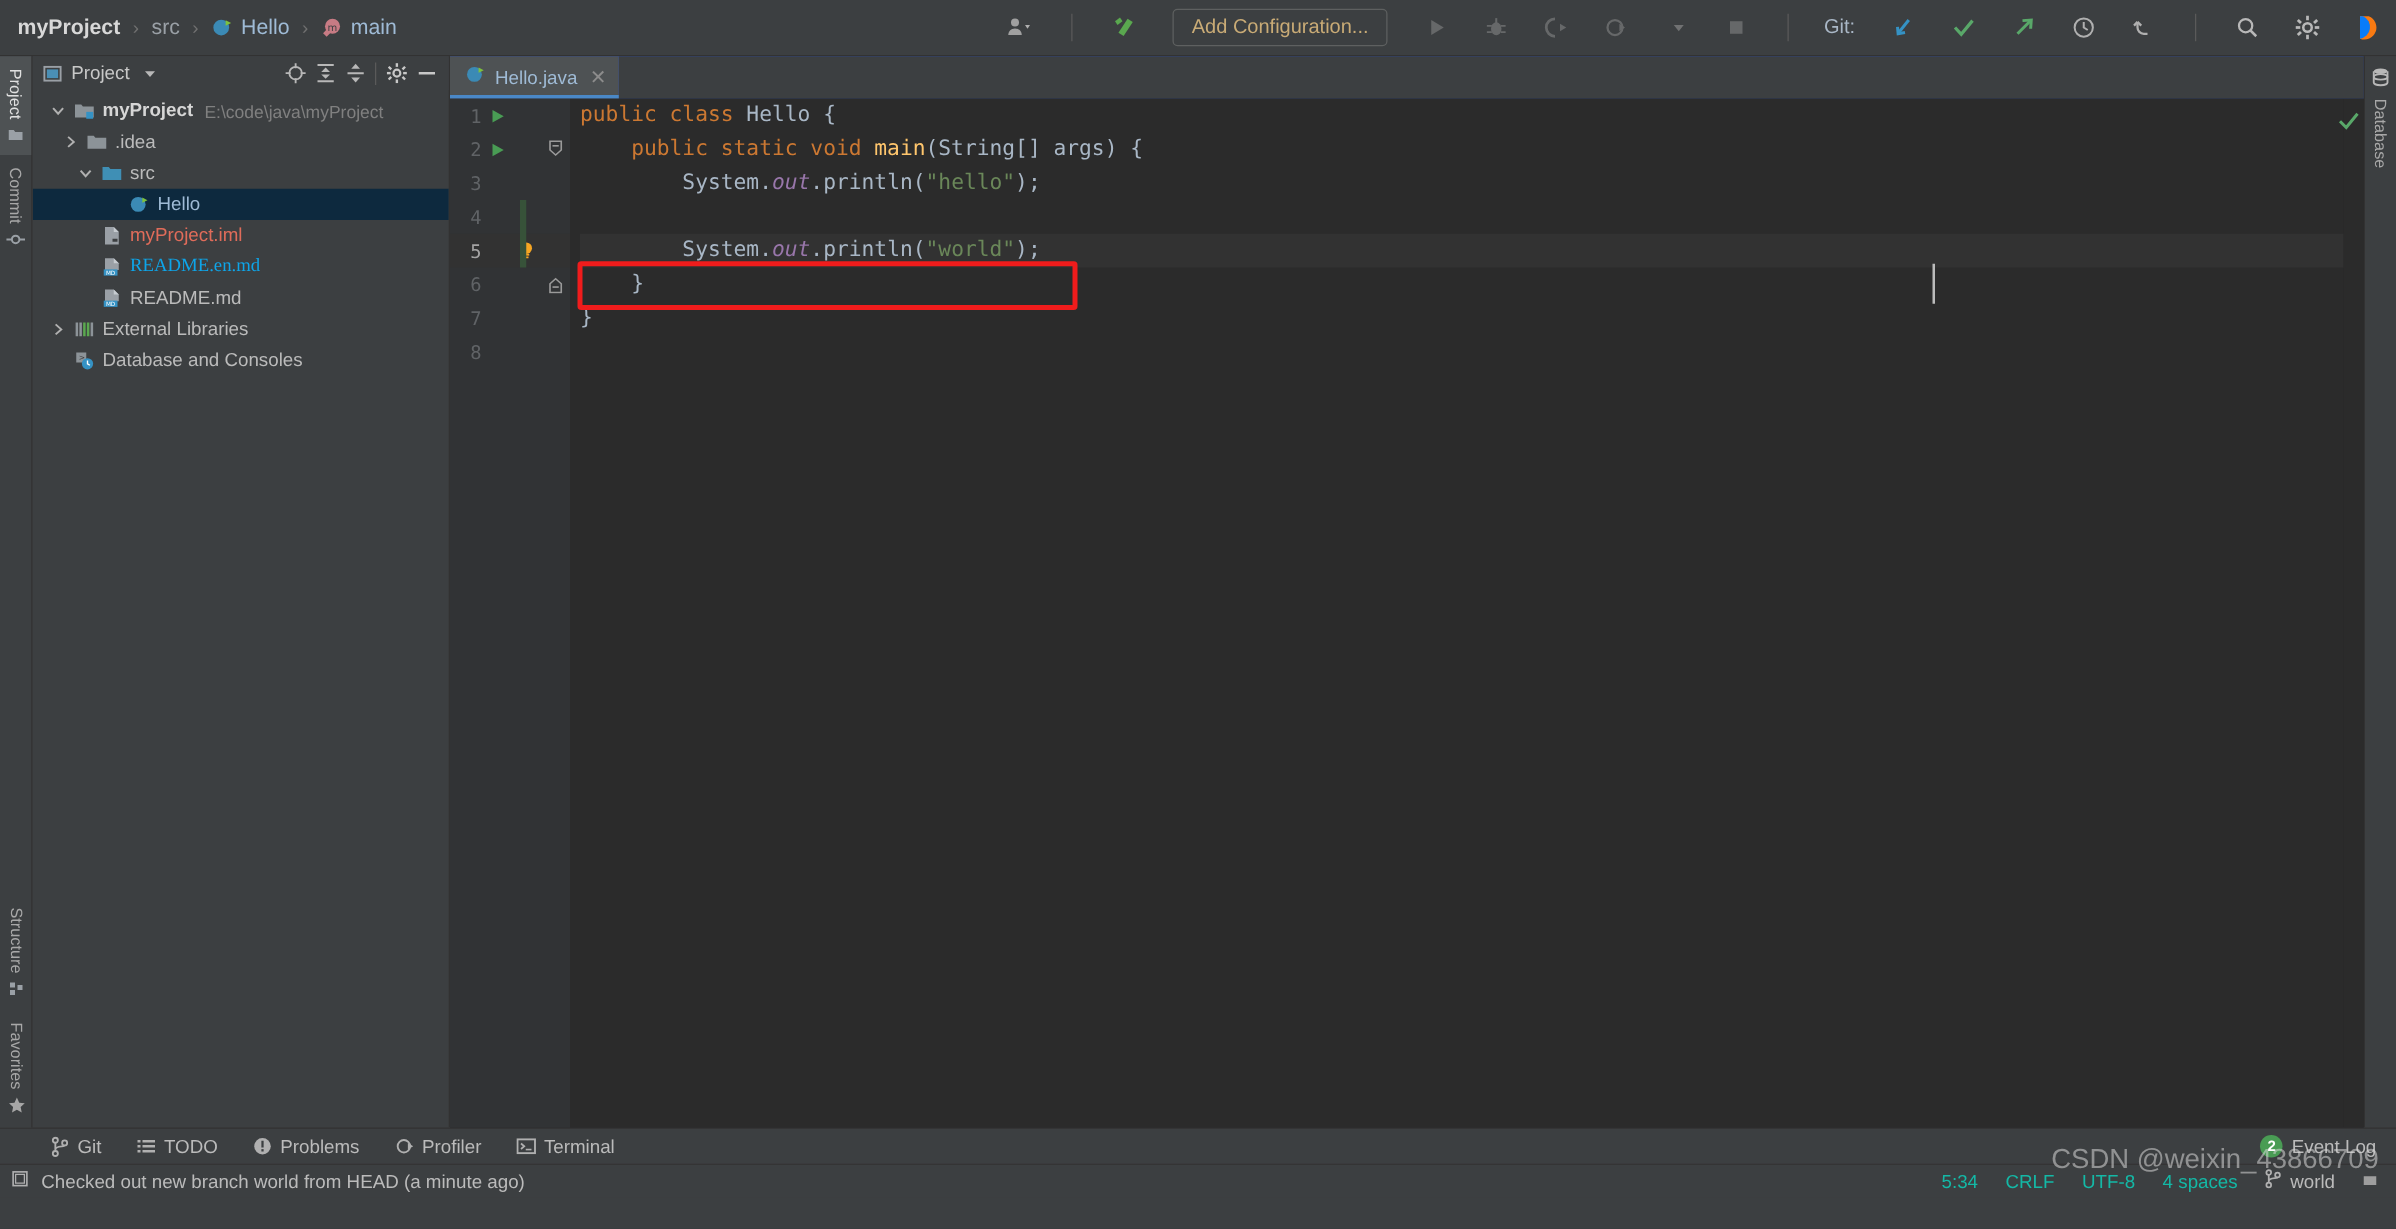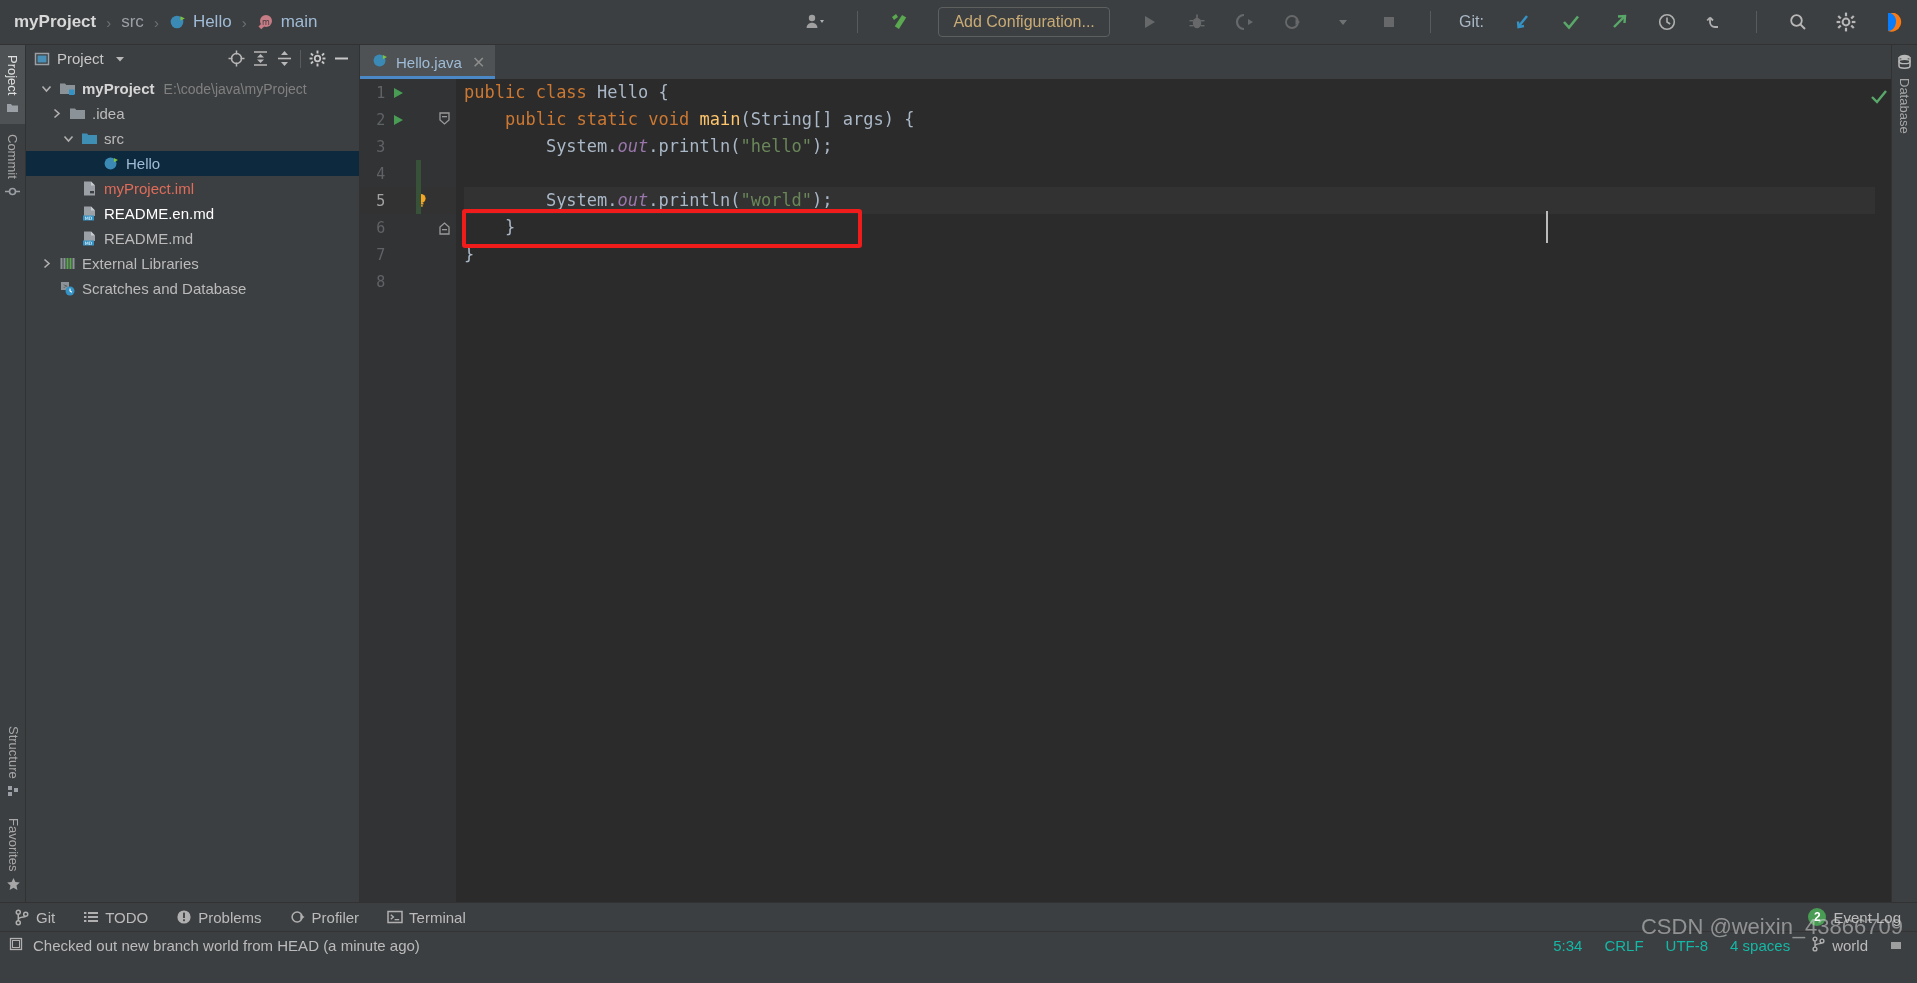--- a/index.html
+++ b/index.html
@@ -84,21 +84,21 @@
     color: #bbbbbb;
   }
   .trow.sel { background: #0d293e; }
   .tw { width: 22px; display: flex; align-items: center; justify-content: center; flex: 0 0 22px; }
   .tico { width: 20px; display: flex; align-items: center; justify-content: center; flex: 0 0 20px; margin-right: 5px; }
   .tlabel { font-size: 15px; }
   .tlabel.b { font-weight: bold; color: #d6d6d6; }
   .tpath { color: #808080; font-size: 14px; margin-left: 9px; }
   .tlabel.blue { color: #9fbbd6; }
   .tlabel.red { color: #e06c5a; }
-  .tlabel.orange { color: #ffffff; }
+  .tlabel.orange { color: #0ea5e9; font-family: Liberation Serif, serif; }
 
   
   .editor { flex: 1 1 auto; display: flex; flex-direction: column; min-width: 0; background: #2b2b2b; }
   .tabstrip { height: 34px; min-height: 34px; background: #1d4ed8; display: flex; align-items: stretch; }
   .tab {
     display: flex; align-items: center; padding: 0 10px 0 12px; background: #4e5254;
     position: relative; gap: 7px;
   }
   .tab::after {
     content: ""; position: absolute; left: 0; right: 0; bottom: 0; height: 3px; background: #4a88c7;
@@ -142,21 +142,21 @@
     position: absolute; border: 4px solid #f01c1c; border-radius: 3px; pointer-events: none;
   }
   
   .caretline { position: absolute; width: 2px; background: #bbbbbb; }
   
   .markstrip { width: 16px; min-width: 16px; background: #2b2b2b; position: relative; }
 
   
   .bottomtools {
     height: 29px; min-height: 29px; background: #3c3f41; border-top: 1px solid #323232;
-    display: flex; align-items: center; gap: 0;
+    display: flex; align-items: center; padding-left: 26px; gap: 0;
   }
   .btool { display: flex; align-items: center; gap: 6px; font-size: 15px; color: #bbbbbb; padding: 0 14px; }
   .bt-spacer { flex: 1; }
   .evlog { display: flex; align-items: center; gap: 7px; font-size: 15px; color: #bbbbbb; padding-right: 16px; }
   .badge {
     width: 18px; height: 18px; border-radius: 9px; background: #499c54; color: #ffffff;
     font-size: 12px; display: flex; align-items: center; justify-content: center; font-weight: bold;
   }
   .statusbar {
     height: 27px; min-height: 27px; background: #3c3f41; display: flex; align-items: center;
@@ -539,21 +539,21 @@
           <div class="trow" style="padding-left: 9px;">
             <span class="tw"></span>
             <span class="tico">
               <svg width="17" height="17" viewBox="0 0 17 17">
                 <path d="M2 2h8v8H2z" fill="#8c9398"></path>
                 <text x="4" y="8" font-size="6" fill="#3c3f41" font-family="DejaVu Sans, sans-serif">&gt;</text>
                 <circle cx="11" cy="11" r="4.5" fill="#3592c4"></circle>
                 <path d="M11 8.4V11l1.9 1.2" stroke="#ffffff" stroke-width="1.1" fill="none"></path>
               </svg>
             </span>
-            <span class="tlabel">Scratches and Database</span>
+            <span class="tlabel">Database and Consoles</span>
           </div>
         </div>
     </div>
 
     <div class="editor">
       <div class="tabstrip">
         <div class="tab">
           <span>
             <svg width="17" height="17" viewBox="0 0 18 18">
               <circle cx="8" cy="9" r="6.3" fill="#3b8ab5"></circle>

